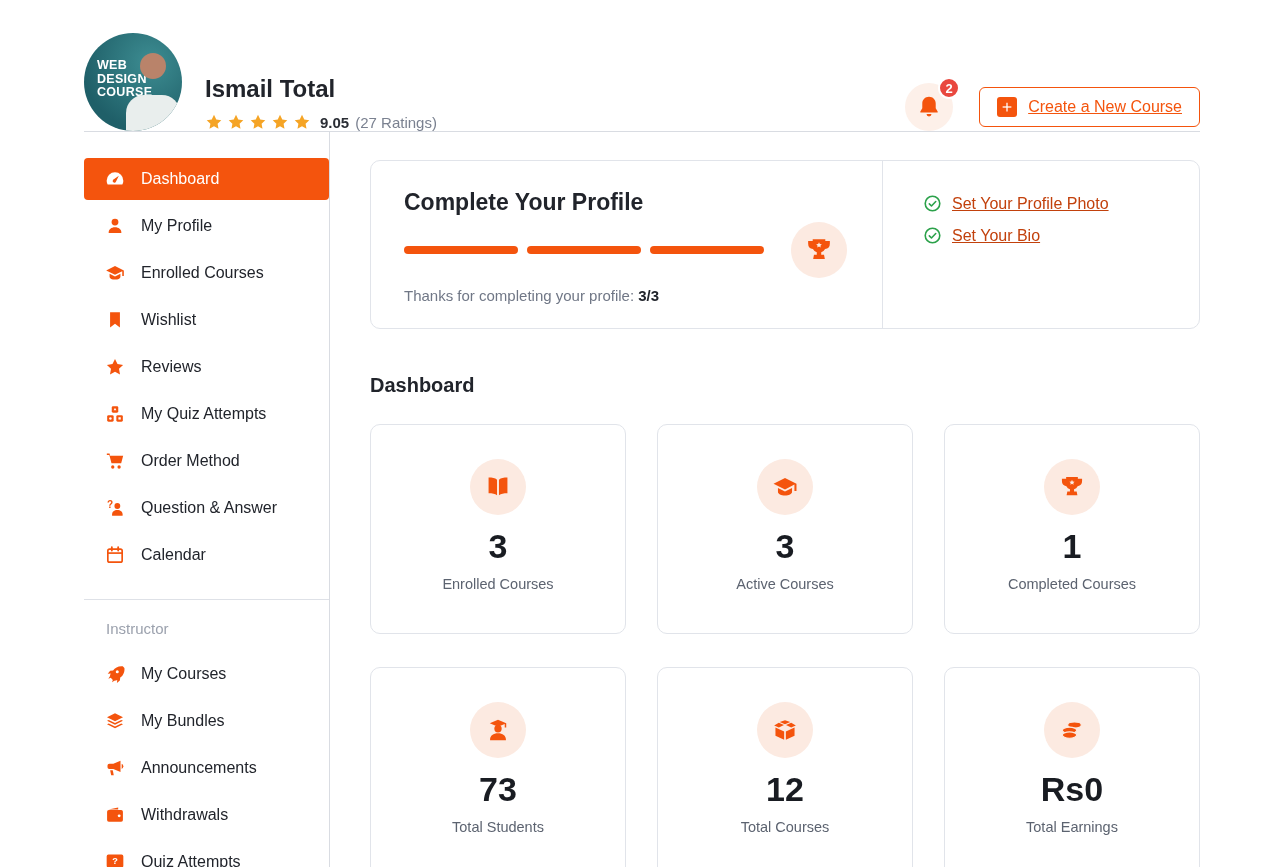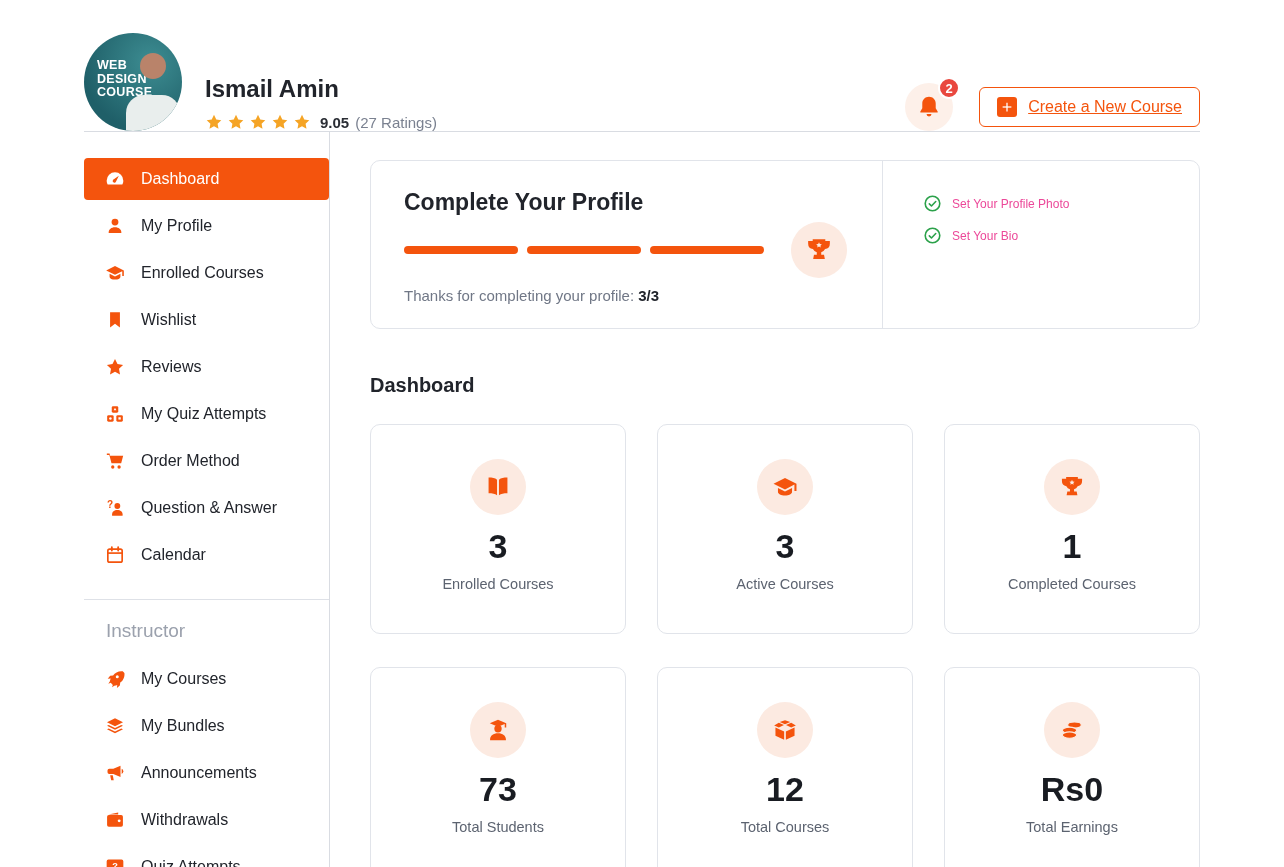--- a/index.html
+++ b/index.html
@@ -44,39 +44,39 @@
   .frame{display:flex;border-top:1px solid #d9dce2;}
   .sidebar{width:246px;flex:none;border-right:1px solid #d9dce2;padding:26px 0 40px;
     box-sizing:border-box;min-height:736px;}
   .nav-item{display:flex;align-items:center;gap:16px;height:42px;padding:0 21px;border-radius:4px;
     margin-bottom:5px;font-size:16px;color:#21242b;cursor:pointer;--cut:#fff;}
   .nav-item.active{background:var(--accent);color:#fff;--cut:var(--accent);}
   .nav-icon{width:20px;height:20px;color:var(--accent);flex:none;display:flex;}
   .nav-item.active .nav-icon{color:#fff;}
   .nav-icon svg,.star svg,.bell svg,.check-icon svg,.stat-ic svg,.trophy-circle svg{width:100%;height:100%;display:block;}
   .side-divider{border:none;border-top:1px solid #dee1e7;margin:23px 0 0;}
-  .section-label{color:#9ba1ad;font-size:19px;margin:20px 0 16px;padding:0 22px;}
+  .section-label{color:#9ba1ad;font-size:15px;margin:20px 0 16px;padding:0 22px;}
 
   
   .main{flex:1;padding:28px 0 0 40px;box-sizing:border-box;}
   .profile-card{display:flex;border:1px solid #e1e4ea;border-radius:10px;height:169px;box-sizing:border-box;}
   .pc-left{width:511px;box-sizing:border-box;padding:28px 35px 0 33px;flex:none;}
   .pc-title{margin:0;font-size:23px;font-weight:bold;color:#21242b;}
   .progress-row{display:flex;align-items:center;margin-top:6px;}
   .segs{display:flex;gap:9px;width:360px;}
   .seg{flex:1;height:8px;border-radius:5px;background:var(--accent);}
   .trophy-circle{width:56px;height:56px;border-radius:50%;background:var(--accent-soft);margin-left:auto;
     display:flex;align-items:center;justify-content:center;color:var(--accent);padding:14px;box-sizing:border-box;
     --cut:var(--accent-soft);}
   .thanks{margin:9px 0 0;font-size:15px;color:#707786;}
   .thanks b{color:#21242b;}
   .pc-right{flex:1;border-left:1px solid #e1e4ea;padding:33px 0 0 40px;box-sizing:border-box;}
   .check-item{display:flex;align-items:center;gap:10px;margin-bottom:13px;}
   .check-icon{width:19px;height:19px;color:var(--green);flex:none;display:flex;}
-  .check-link{font-size:12px;color:#ec4899;cursor:pointer;}
+  .check-link{font-size:16px;color:#c2410c;text-decoration:underline;cursor:pointer;}
 
   .dash-title{margin:45px 0 0;font-size:20px;font-weight:bold;color:#21242b;}
   .stats-grid{display:grid;grid-template-columns:repeat(3,1fr);gap:33px 31px;margin-top:27px;}
   .stat-card{border:1px solid #e1e4ea;border-radius:10px;height:210px;text-align:center;
     padding-top:34px;box-sizing:border-box;--cut:var(--accent-soft);}
   .stat-ic{width:56px;height:56px;border-radius:50%;background:var(--accent-soft);margin:0 auto;
     display:flex;align-items:center;justify-content:center;color:var(--accent);padding:15px;box-sizing:border-box;}
   .stat-value{font-size:34px;font-weight:bold;color:#191c22;margin-top:13px;line-height:1.1;}
   .stat-label{font-size:14.5px;color:#5c6370;margin-top:11px;}
 </style>
@@ -85,21 +85,21 @@
 
 <div class="page">
 
   <header class="top">
     <div class="avatar">
       <span class="avatar-text">WEB DESIGN COURSE</span>
       <span class="avatar-head"></span>
       <span class="avatar-body"></span>
     </div>
     <div class="user-meta">
-      <h1 class="user-name">Ismail Amin</h1>
+      <h1 class="user-name">Ismail Total</h1>
       <div class="rating">
         <span class="stars" id="stars">
             <span class="star">
               <svg viewBox="0 0 24 24" fill="currentColor">
                 <path d="M12 2.4l3 6.1 6.7 1-4.9 4.7 1.2 6.7L12 17.7l-6 3.2 1.2-6.7-4.9-4.7 6.7-1z"></path>
               </svg>
             </span>
             <span class="star">
               <svg viewBox="0 0 24 24" fill="currentColor">
                 <path d="M12 2.4l3 6.1 6.7 1-4.9 4.7 1.2 6.7L12 17.7l-6 3.2 1.2-6.7-4.9-4.7 6.7-1z"></path>

